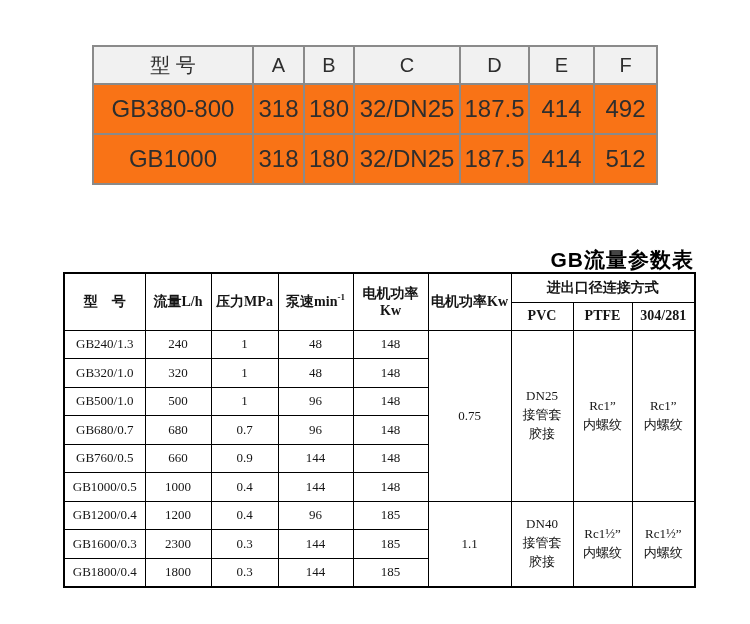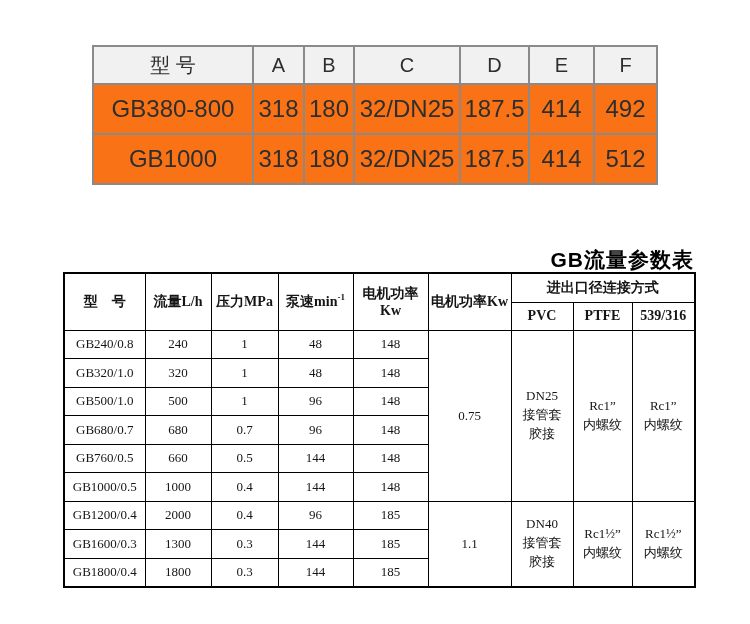--- a/index.html
+++ b/index.html
@@ -146,26 +146,26 @@
         <th rowspan="2">流量L/h</th>
         <th rowspan="2">压力MPa</th>
         <th rowspan="2"><span>泵速min</span><sup>-1</sup></th>
         <th rowspan="2">电机功率Kw</th>
         <th rowspan="2">电机功率Kw</th>
         <th colspan="3">进出口径连接方式</th>
       </tr>
       <tr class="hdr2">
         <th>PVC</th>
         <th>PTFE</th>
-        <th>539/316</th>
+        <th>304/281</th>
       </tr>
     </thead>
     <tbody>
       <tr class="data-row">
-        <td>GB240/0.8</td>
+        <td>GB240/1.3</td>
         <td>240</td>
         <td>1</td>
         <td>48</td>
         <td>148</td>
         <td rowspan="6">0.75</td>
         <td rowspan="6" class="multiline">DN25
 接管套
 胶接</td>
         <td rowspan="6" class="multiline">Rc1”
 内螺纹</td>
@@ -189,49 +189,49 @@
       <tr class="data-row">
         <td>GB680/0.7</td>
         <td>680</td>
         <td>0.7</td>
         <td>96</td>
         <td>148</td>
       </tr>
       <tr class="data-row">
         <td>GB760/0.5</td>
         <td>660</td>
-        <td>0.5</td>
+        <td>0.9</td>
         <td>144</td>
         <td>148</td>
       </tr>
       <tr class="data-row">
         <td>GB1000/0.5</td>
         <td>1000</td>
         <td>0.4</td>
         <td>144</td>
         <td>148</td>
       </tr>
       <tr class="data-row">
         <td>GB1200/0.4</td>
-        <td>2000</td>
+        <td>1200</td>
         <td>0.4</td>
         <td>96</td>
         <td>185</td>
         <td rowspan="3">1.1</td>
         <td rowspan="3" class="multiline">DN40
 接管套
 胶接</td>
         <td rowspan="3" class="multiline">Rc1½”
 内螺纹</td>
         <td rowspan="3" class="multiline">Rc1½”
 内螺纹</td>
       </tr>
       <tr class="data-row">
         <td>GB1600/0.3</td>
-        <td>1300</td>
+        <td>2300</td>
         <td>0.3</td>
         <td>144</td>
         <td>185</td>
       </tr>
       <tr class="data-row">
         <td>GB1800/0.4</td>
         <td>1800</td>
         <td>0.3</td>
         <td>144</td>
         <td>185</td>

